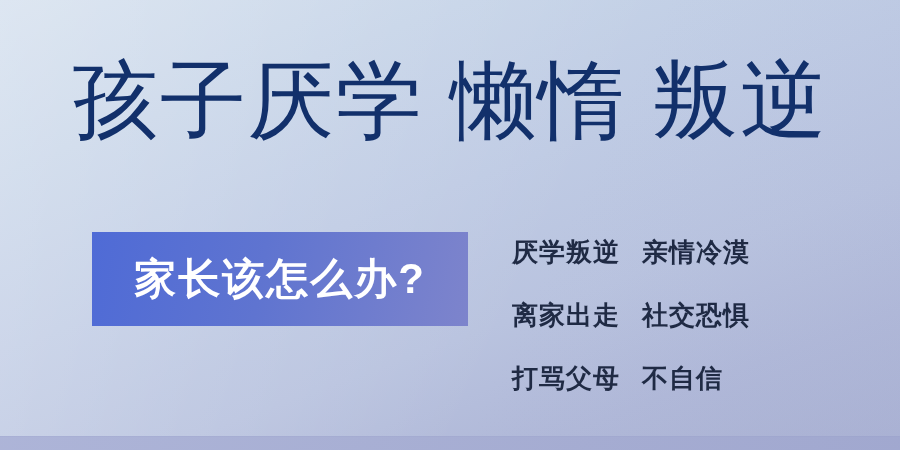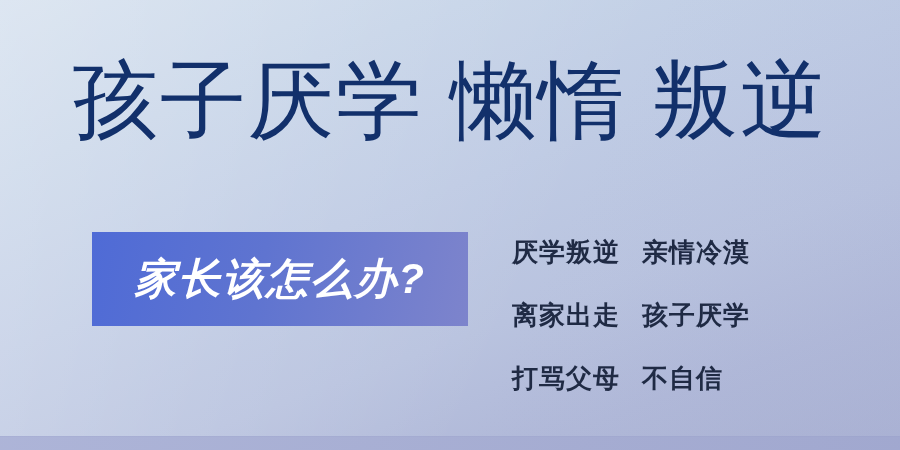--- a/index.html
+++ b/index.html
@@ -49,21 +49,20 @@
     display: flex;
     align-items: center;
     justify-content: center;
   }
   #cta-label {
     color: #ffffff;
     font-size: 42px;
     font-weight: bold;
     letter-spacing: 2px;
     white-space: nowrap;
-    font-style: italic;
   }
   #issues {
     position: absolute;
     left: 512px;
     top: 221px;
     width: 330px;
     color: #1f2a44;
     font-size: 26px;
     font-weight: bold;
     line-height: 63px;
@@ -106,21 +105,21 @@
 
   <div id="cta">
     <span id="cta-label">家长该怎么办?</span>
   </div>
 
   <div id="issues">
     <span class="issue-row">
       <span>厌学叛逆</span><span class="issue-gap"></span><span>亲情冷漠</span>
     </span>
     <span class="issue-row">
-      <span>离家出走</span><span class="issue-gap"></span><span>孩子厌学</span>
+      <span>离家出走</span><span class="issue-gap"></span><span>社交恐惧</span>
     </span>
     <span class="issue-row">
       <span>打骂父母</span><span class="issue-gap"></span><span>不自信</span>
     </span>
   </div>
 
   <div id="bottom-line"></div>
   <div id="bottom-strip"></div>
 
 </div>

